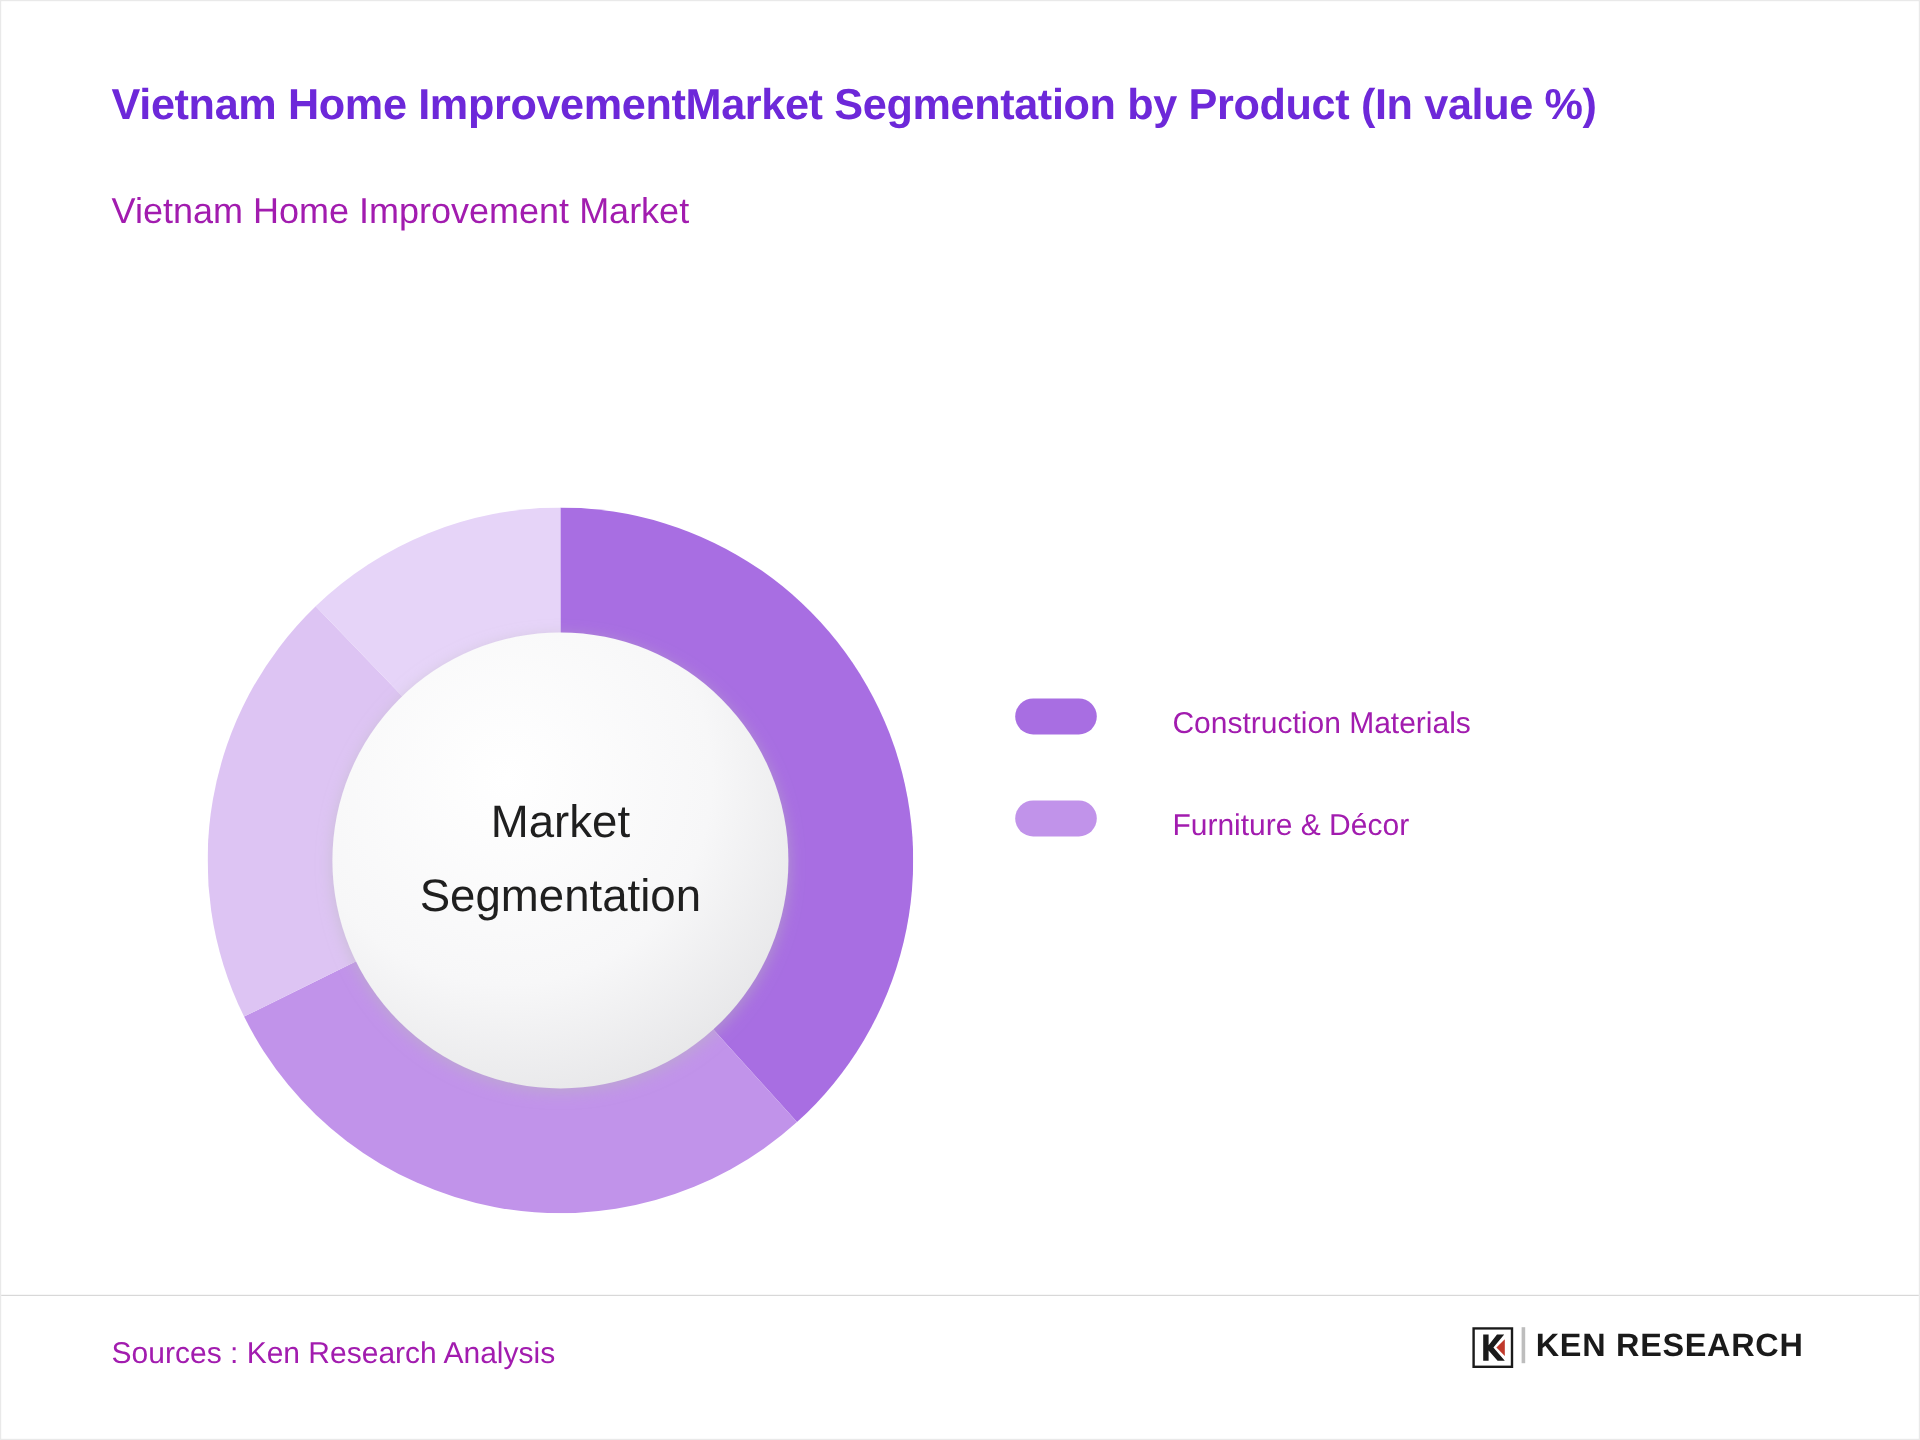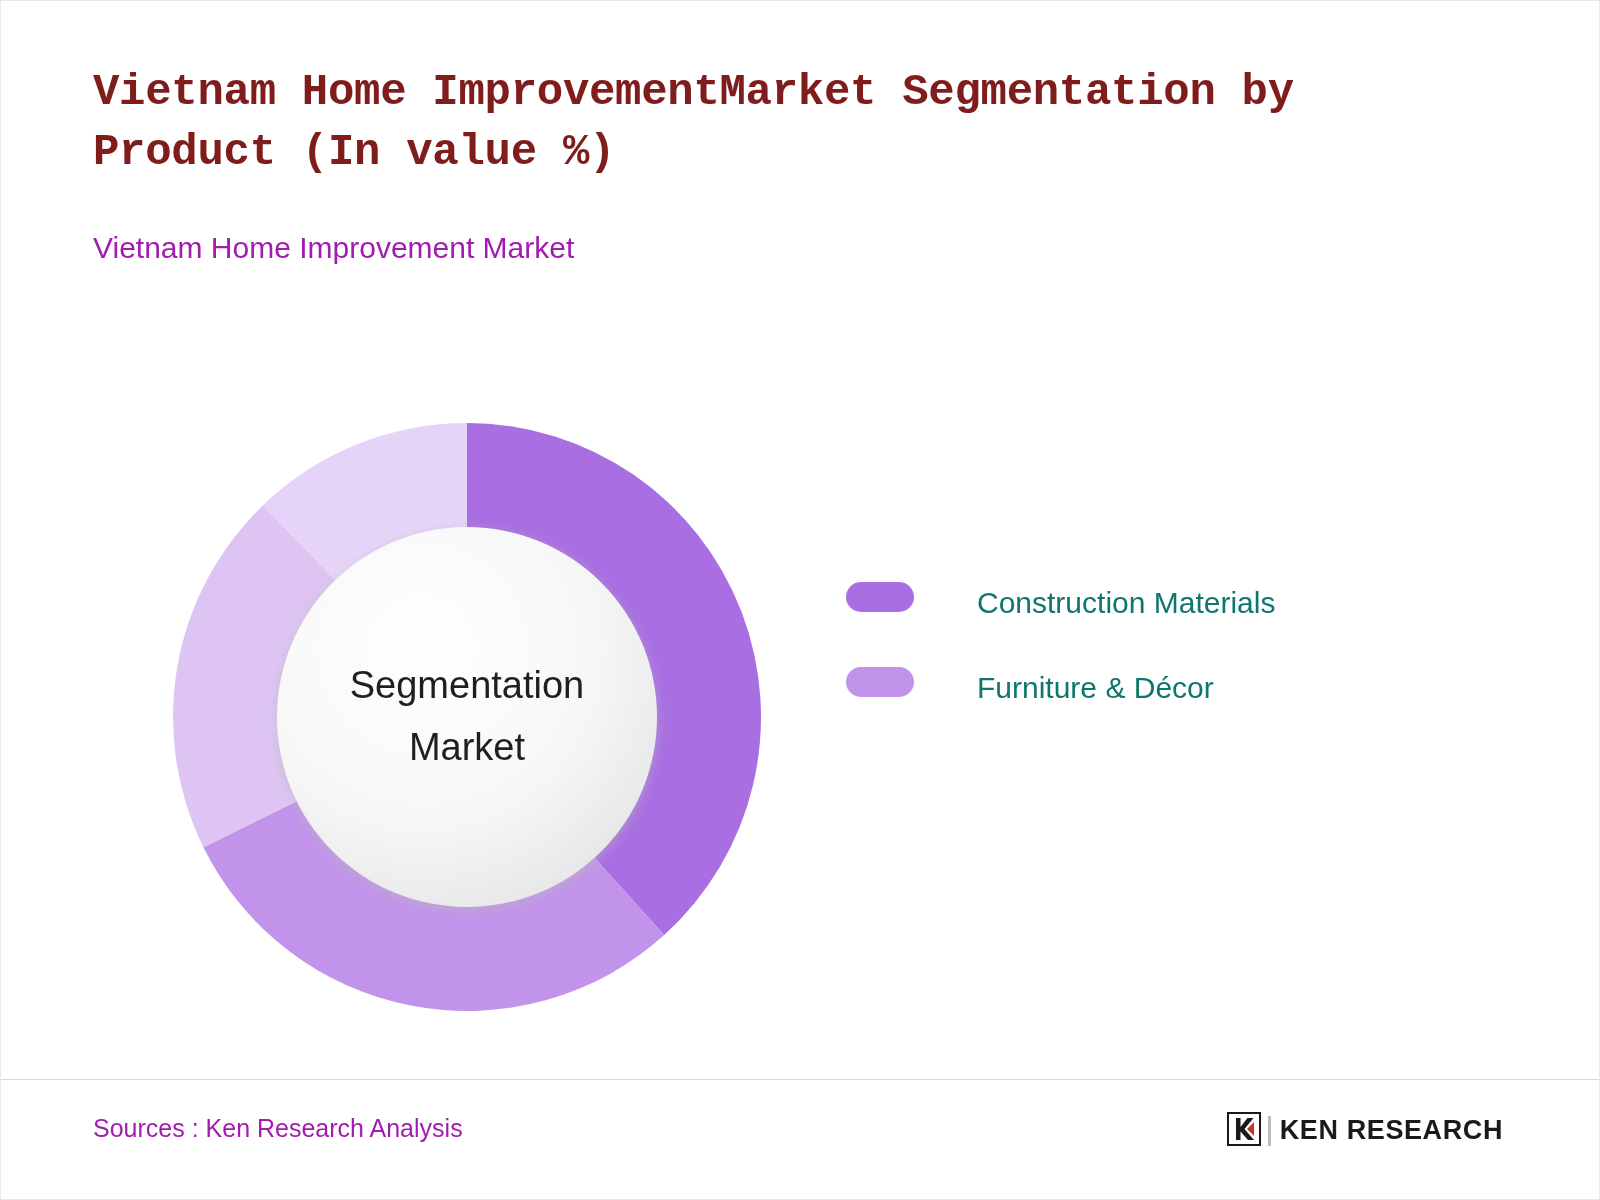--- a/index.html
+++ b/index.html
@@ -23,28 +23,27 @@
   }
 
   
   .header {
     position: absolute;
     left: 92px;
     top: 62px;
     width: 1340px;
   }
   .title {
-    font-size: 44px;
+    font-size: 36px;
     font-weight: bold;
-    color: #7f1d1d;
+    color: #6d28d9;
     line-height: 1.36;
     letter-spacing: -0.3px;
     margin: 0;
     white-space: pre-line;
-    font-family: Liberation Mono, monospace;
   }
   .subtitle {
     margin: 0;
     margin-top: 42px;
     font-size: 30px;
     color: #a21caf;
     line-height: 1.52;
     font-weight: normal;
   }
   .subtitle-line { display: block; }
@@ -94,22 +93,22 @@
   }
   .legend-item:last-child { margin-bottom: 0; }
   .legend-swatch {
     width: 68px;
     height: 30px;
     border-radius: 15px;
     flex: 0 0 auto;
   }
   .legend-label {
     margin-left: 63px;
-    font-size: 30px;
-    color: #0f766e;
+    font-size: 25px;
+    color: #a21caf;
     white-space: nowrap;
     margin-top: 12px;
   }
 
   
   .footer-rule {
     position: absolute;
     left: 0;
     right: 0;
     top: 1078px;
@@ -128,21 +127,21 @@
     left: 92px;
     top: 34px;
     font-size: 25px;
     color: #a21caf;
   }
   .logo {
     position: absolute;
     right: 96px;
     top: 26px;
     display: flex;
-    align-items: flex-end;
+    align-items: flex-start;
     height: 40px;
   }
   .logo-mark {
     width: 34px;
     height: 34px;
     position: relative;
     flex: 0 0 auto;
   }
   .logo-divider {
     width: 3px;
@@ -187,22 +186,22 @@
         <g id="donut-slices">
             <path d="M 294 294 L 294 0 A 294 294 0 0 1 491.18155950179573 512.0720811851893 Z" fill="#a86ee2"></path>
             <path d="M 294 294 L 491.18155950179573 512.0720811851893 A 294 294 0 0 1 30.387535185140564 424.1709199254369 Z" fill="#c193ea"></path>
             <path d="M 294 294 L 30.387535185140564 424.1709199254369 A 294 294 0 0 1 90.06592809103546 82.2291466829553 Z" fill="#ddc4f3"></path>
             <path d="M 294 294 L 90.06592809103546 82.2291466829553 A 294 294 0 0 1 294.0000000000002 0 Z" fill="#e6d4f8"></path>
           </g>
         <circle cx="294" cy="294" r="190" fill="url(#holeGrad)" filter="url(#holeShadow)"></circle>
       </svg>
 
       <div class="donut-hole-label">
+        <span class="hole-line">Market</span>
         <span class="hole-line">Segmentation</span>
-        <span class="hole-line">Market</span>
       </div>
     </div>
 
     <div class="legend">
       <div class="legend-item">
         <span class="legend-swatch" style="background: rgb(168, 110, 226);"></span>
         <span class="legend-label">Construction Materials</span>
       </div>
       <div class="legend-item">
         <span class="legend-swatch" style="background: rgb(193, 147, 234);"></span>

